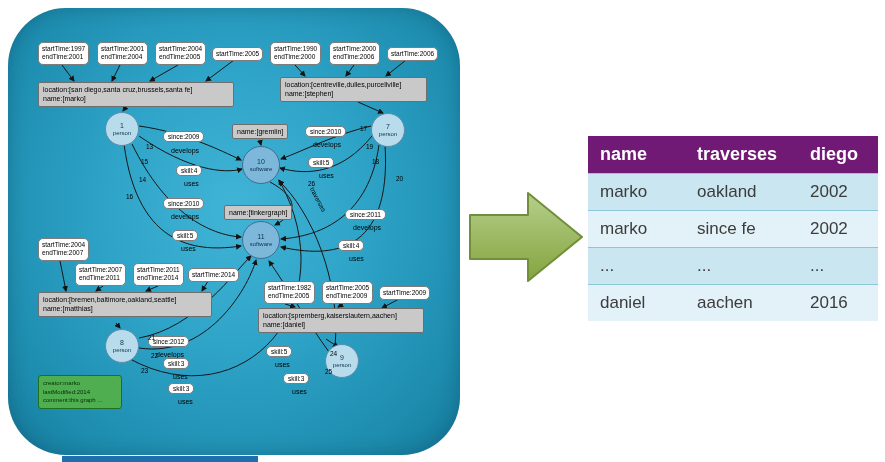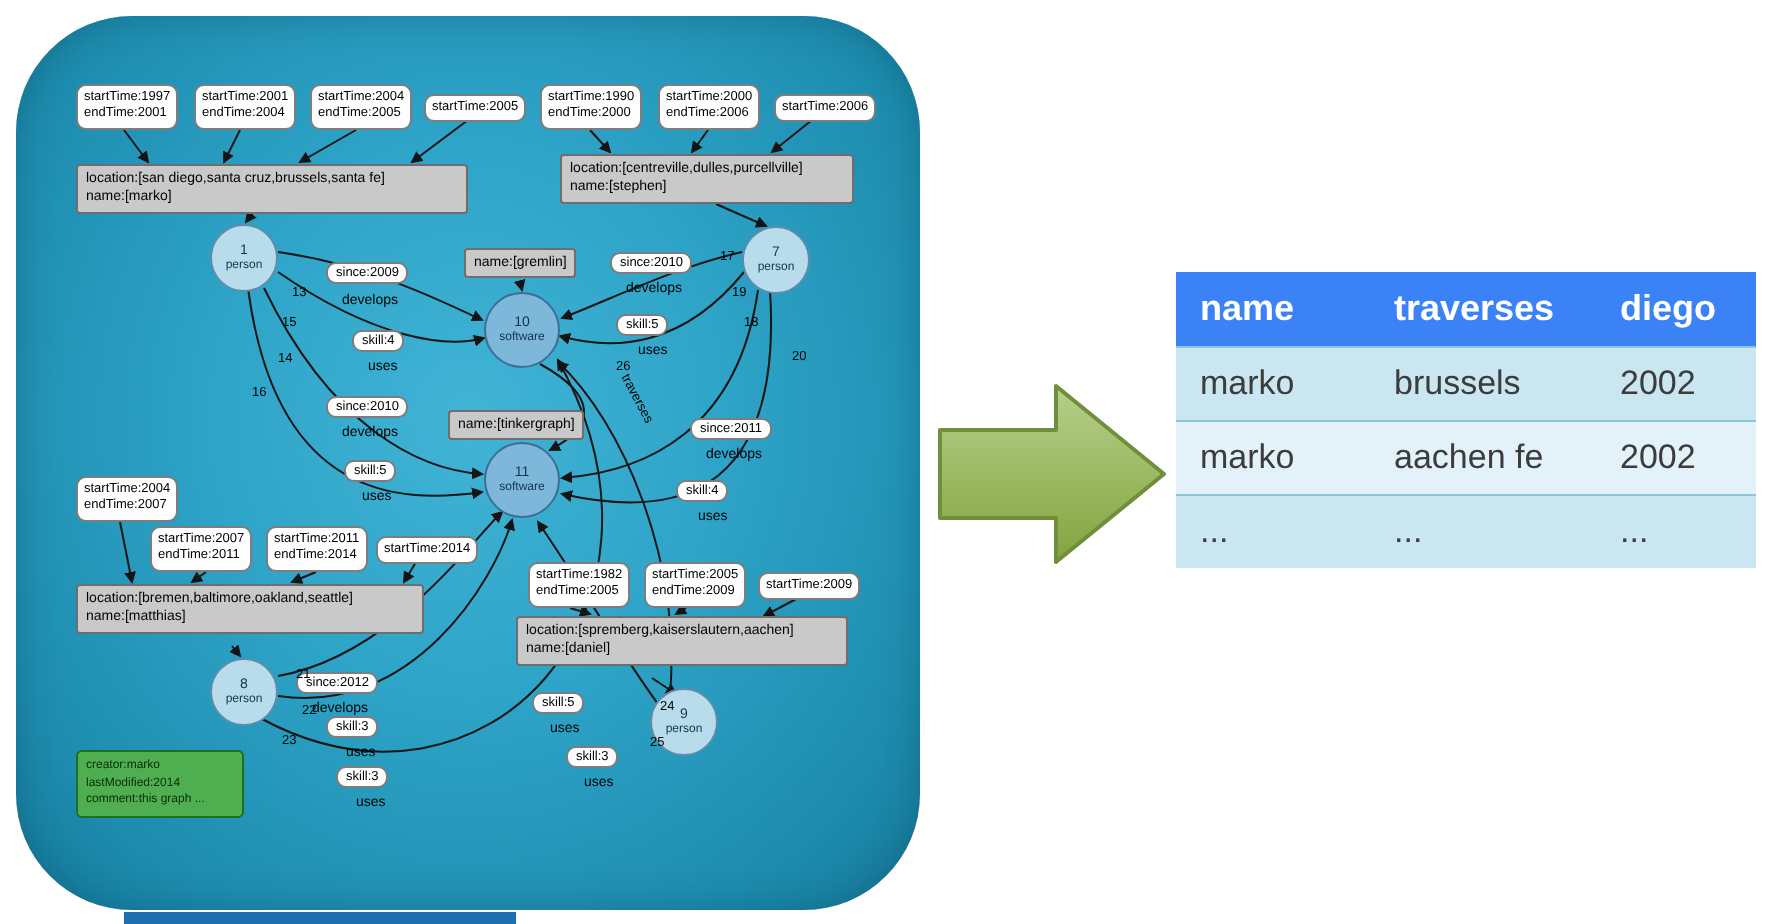--- a/index.html
+++ b/index.html
@@ -30,21 +30,21 @@
   .vertex.software { width:38px; height:38px; background:#7db7da; border:1px solid #3f6e94; }
 
   .meta { position:absolute; background:#4fae4f; border:1px solid #1e6f1e; border-radius:3px;
     font-size:6px; line-height:1.45; padding:3px 4px; white-space:pre-line; color:#062d06; }
 
   .arrow-svg { position:absolute; left:468px; top:189px; }
 
   
   .data-table { position:absolute; left:588px; top:136px; width:290px; border-collapse:collapse;
     font-size:17px; color:#3c3c3c; table-layout:fixed; }
-  .data-table th { background:#3b82f6; color:#fff; font-weight:700; text-align:left;
+  .data-table th { background:#701a75; color:#fff; font-weight:700; text-align:left;
     padding:8px 12px; font-size:18px; }
   .data-table td { padding:8px 12px; border-top:1px solid #8cc6da; }
   .data-table tr.odd  td { background:#c9e6f1; }
   .data-table tr.even td { background:#e2f2f8; }
 
   .bottom-strip { position:absolute; left:62px; top:456px; width:196px; height:6px; background:#1f6fae; }
 </style>
 </head>
 <body>
 
@@ -229,30 +229,35 @@
     <thead>
       <tr>
         <th>name</th>
         <th>traverses</th>
         <th>diego</th>
       </tr>
     </thead>
     <tbody>
       <tr class="odd">
         <td>marko</td>
-        <td>brussels</td>
+        <td>oakland</td>
         <td>2002</td>
       </tr>
       <tr class="even">
         <td>marko</td>
-        <td>aachen fe</td>
+        <td>since fe</td>
         <td>2002</td>
       </tr>
       <tr class="odd">
         <td>...</td>
         <td>...</td>
         <td>...</td>
       </tr>
+      <tr class="even">
+        <td>daniel</td>
+        <td>aachen</td>
+        <td>2016</td>
+      </tr>
     </tbody>
   </table>
 
   <div class="bottom-strip"></div>
 </div>
 
 </body></html>

